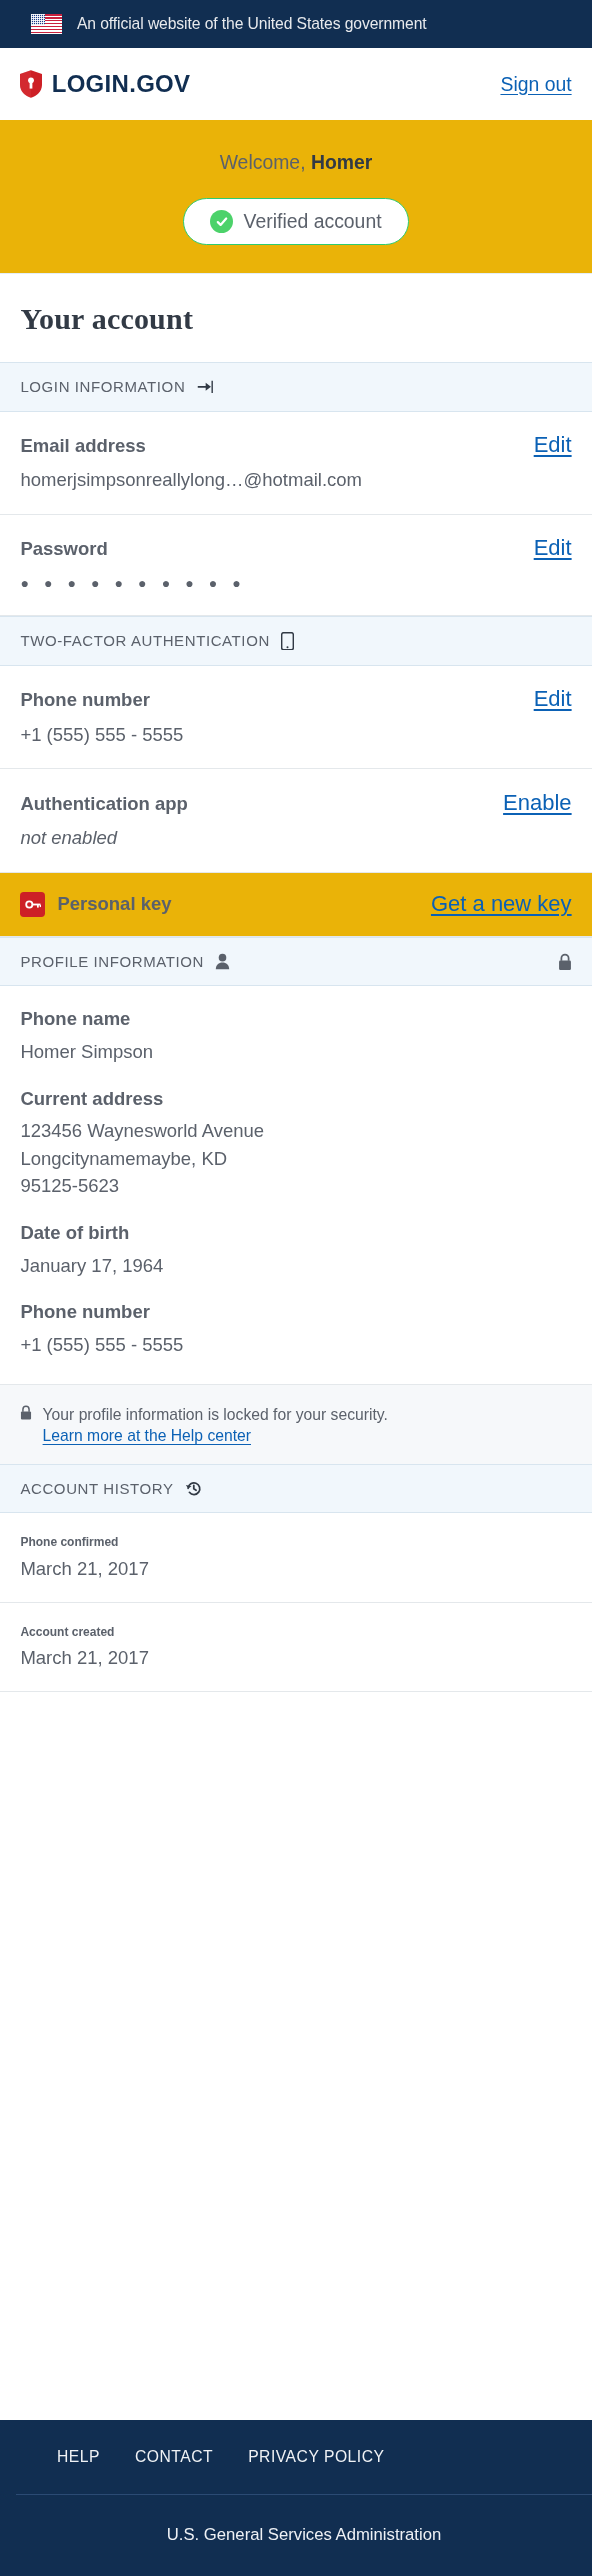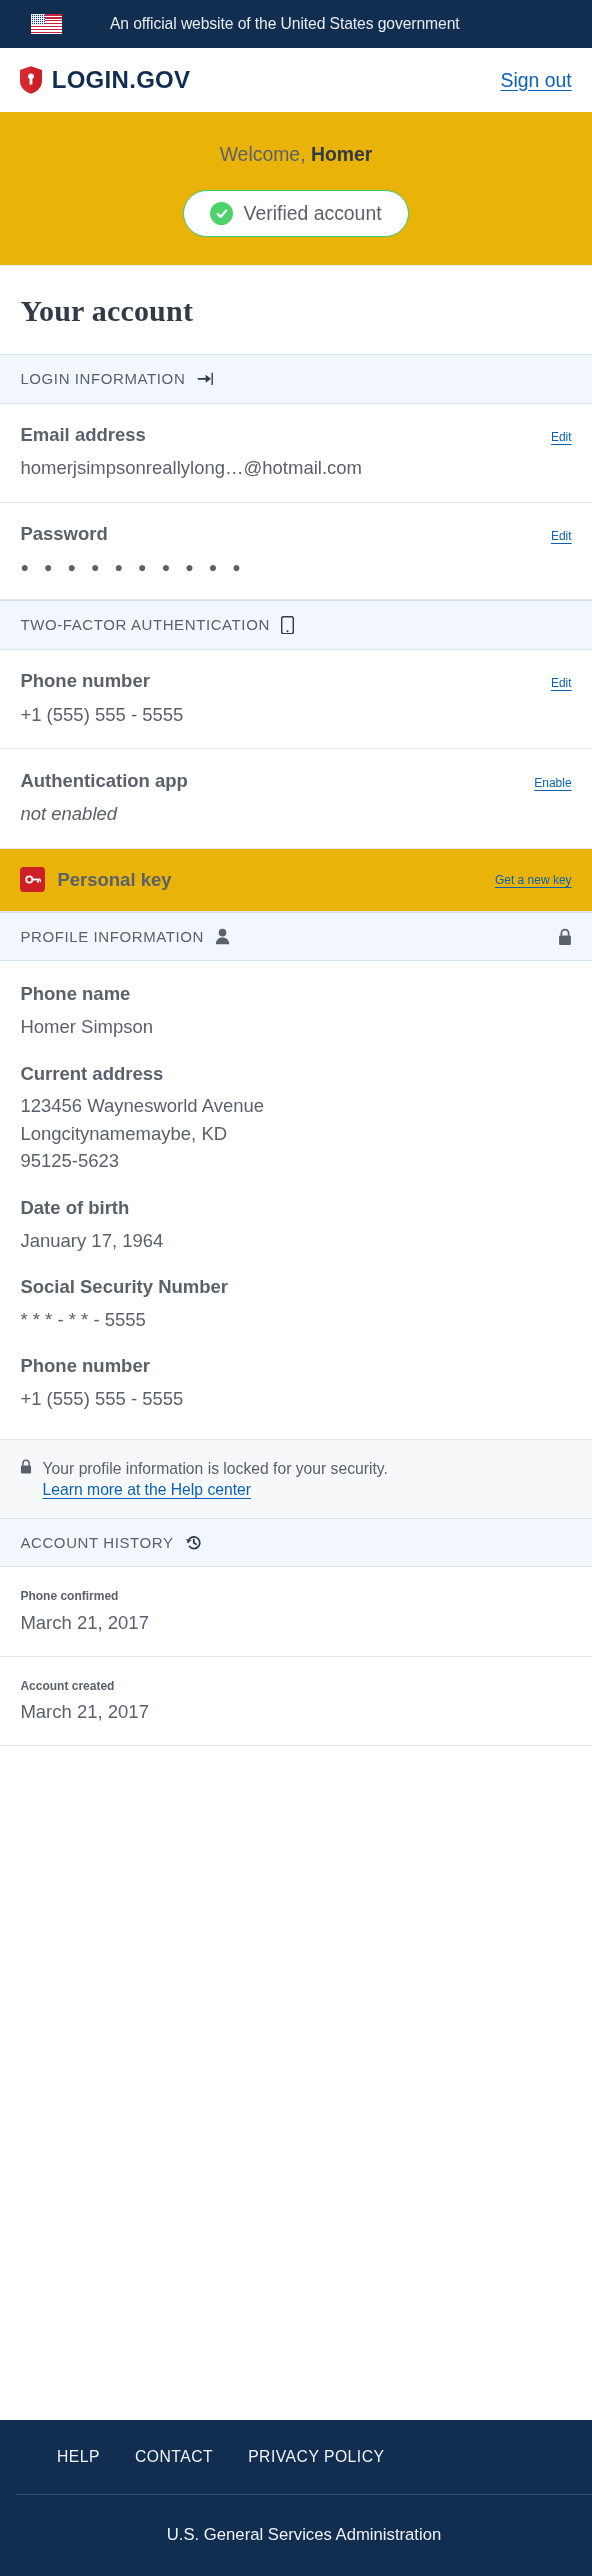--- a/index.html
+++ b/index.html
@@ -24,21 +24,20 @@
     flex-direction: column;
   }
 
   
   .usa-banner {
     background: #112e51;
     height: 48px;
     display: flex;
     align-items: center;
     padding-left: 31px;
-    gap: 33px;
   }
   .flag-icon {
     width: 31px;
     height: 19.4px;
     position: relative;
     flex: 0 0 auto;
     overflow: hidden;
     background: #ffffff;
   }
   .flag-stripes {
@@ -62,21 +61,21 @@
   .usa-banner-text {
     color: #e8eaed;
     font-size: 15.7px;
     margin-left: 15px;
     white-space: nowrap;
     letter-spacing: -0.1px;
   }
 
   
   .site-header {
-    height: 64px;
+    height: 72px;
     display: flex;
     align-items: center;
     justify-content: space-between;
     padding: 0 20.4px 0 20.4px;
     background: #ffffff;
   }
   .brand {
     display: flex;
     align-items: center;
     gap: 9.3px;
@@ -197,21 +196,21 @@
     align-items: baseline;
     justify-content: space-between;
     gap: 15px;
   }
   .row-label {
     font-size: 18.5px;
     font-weight: bold;
     color: #5b616b;
   }
   .row-action {
-    font-size: 12px;
+    font-size: 22px;
     color: #0b61b5;
     text-decoration: underline;
     text-underline-offset: 2.8px;
     white-space: nowrap;
     cursor: pointer;
   }
   .row-value {
     font-size: 18.5px;
     color: #5b616b;
     margin-top: 9.3px;
@@ -490,24 +489,20 @@
       <div class="field-label">Current address</div>
       <div class="field-value" style="white-space:pre-line">123456 Waynesworld Avenue
 Longcitynamemaybe, KD
 95125-5623</div>
     </div>
     <div class="field">
       <div class="field-label">Date of birth</div>
       <div class="field-value">January 17, 1964</div>
     </div>
     <div class="field">
-      <div class="field-label">Social Security Number</div>
-      <div class="field-value">* * * - * * - 5555</div>
-    </div>
-    <div class="field">
       <div class="field-label">Phone number</div>
       <div class="field-value">+1 (555) 555 - 5555</div>
     </div>
   </div>
 
   <div class="lock-notice">
     <span class="lock-notice-icon">
       <svg width="12" height="15" viewBox="0 0 15 19" fill="#5b616b">
         <path d="M3.6 8.5 V5.6 a3.9 3.9 0 0 1 7.8 0 V8.5" fill="none" stroke="#5b616b" stroke-width="1.9"></path>
         <rect x="1.1" y="8.2" width="12.8" height="10.2" rx="1.4"></rect>

